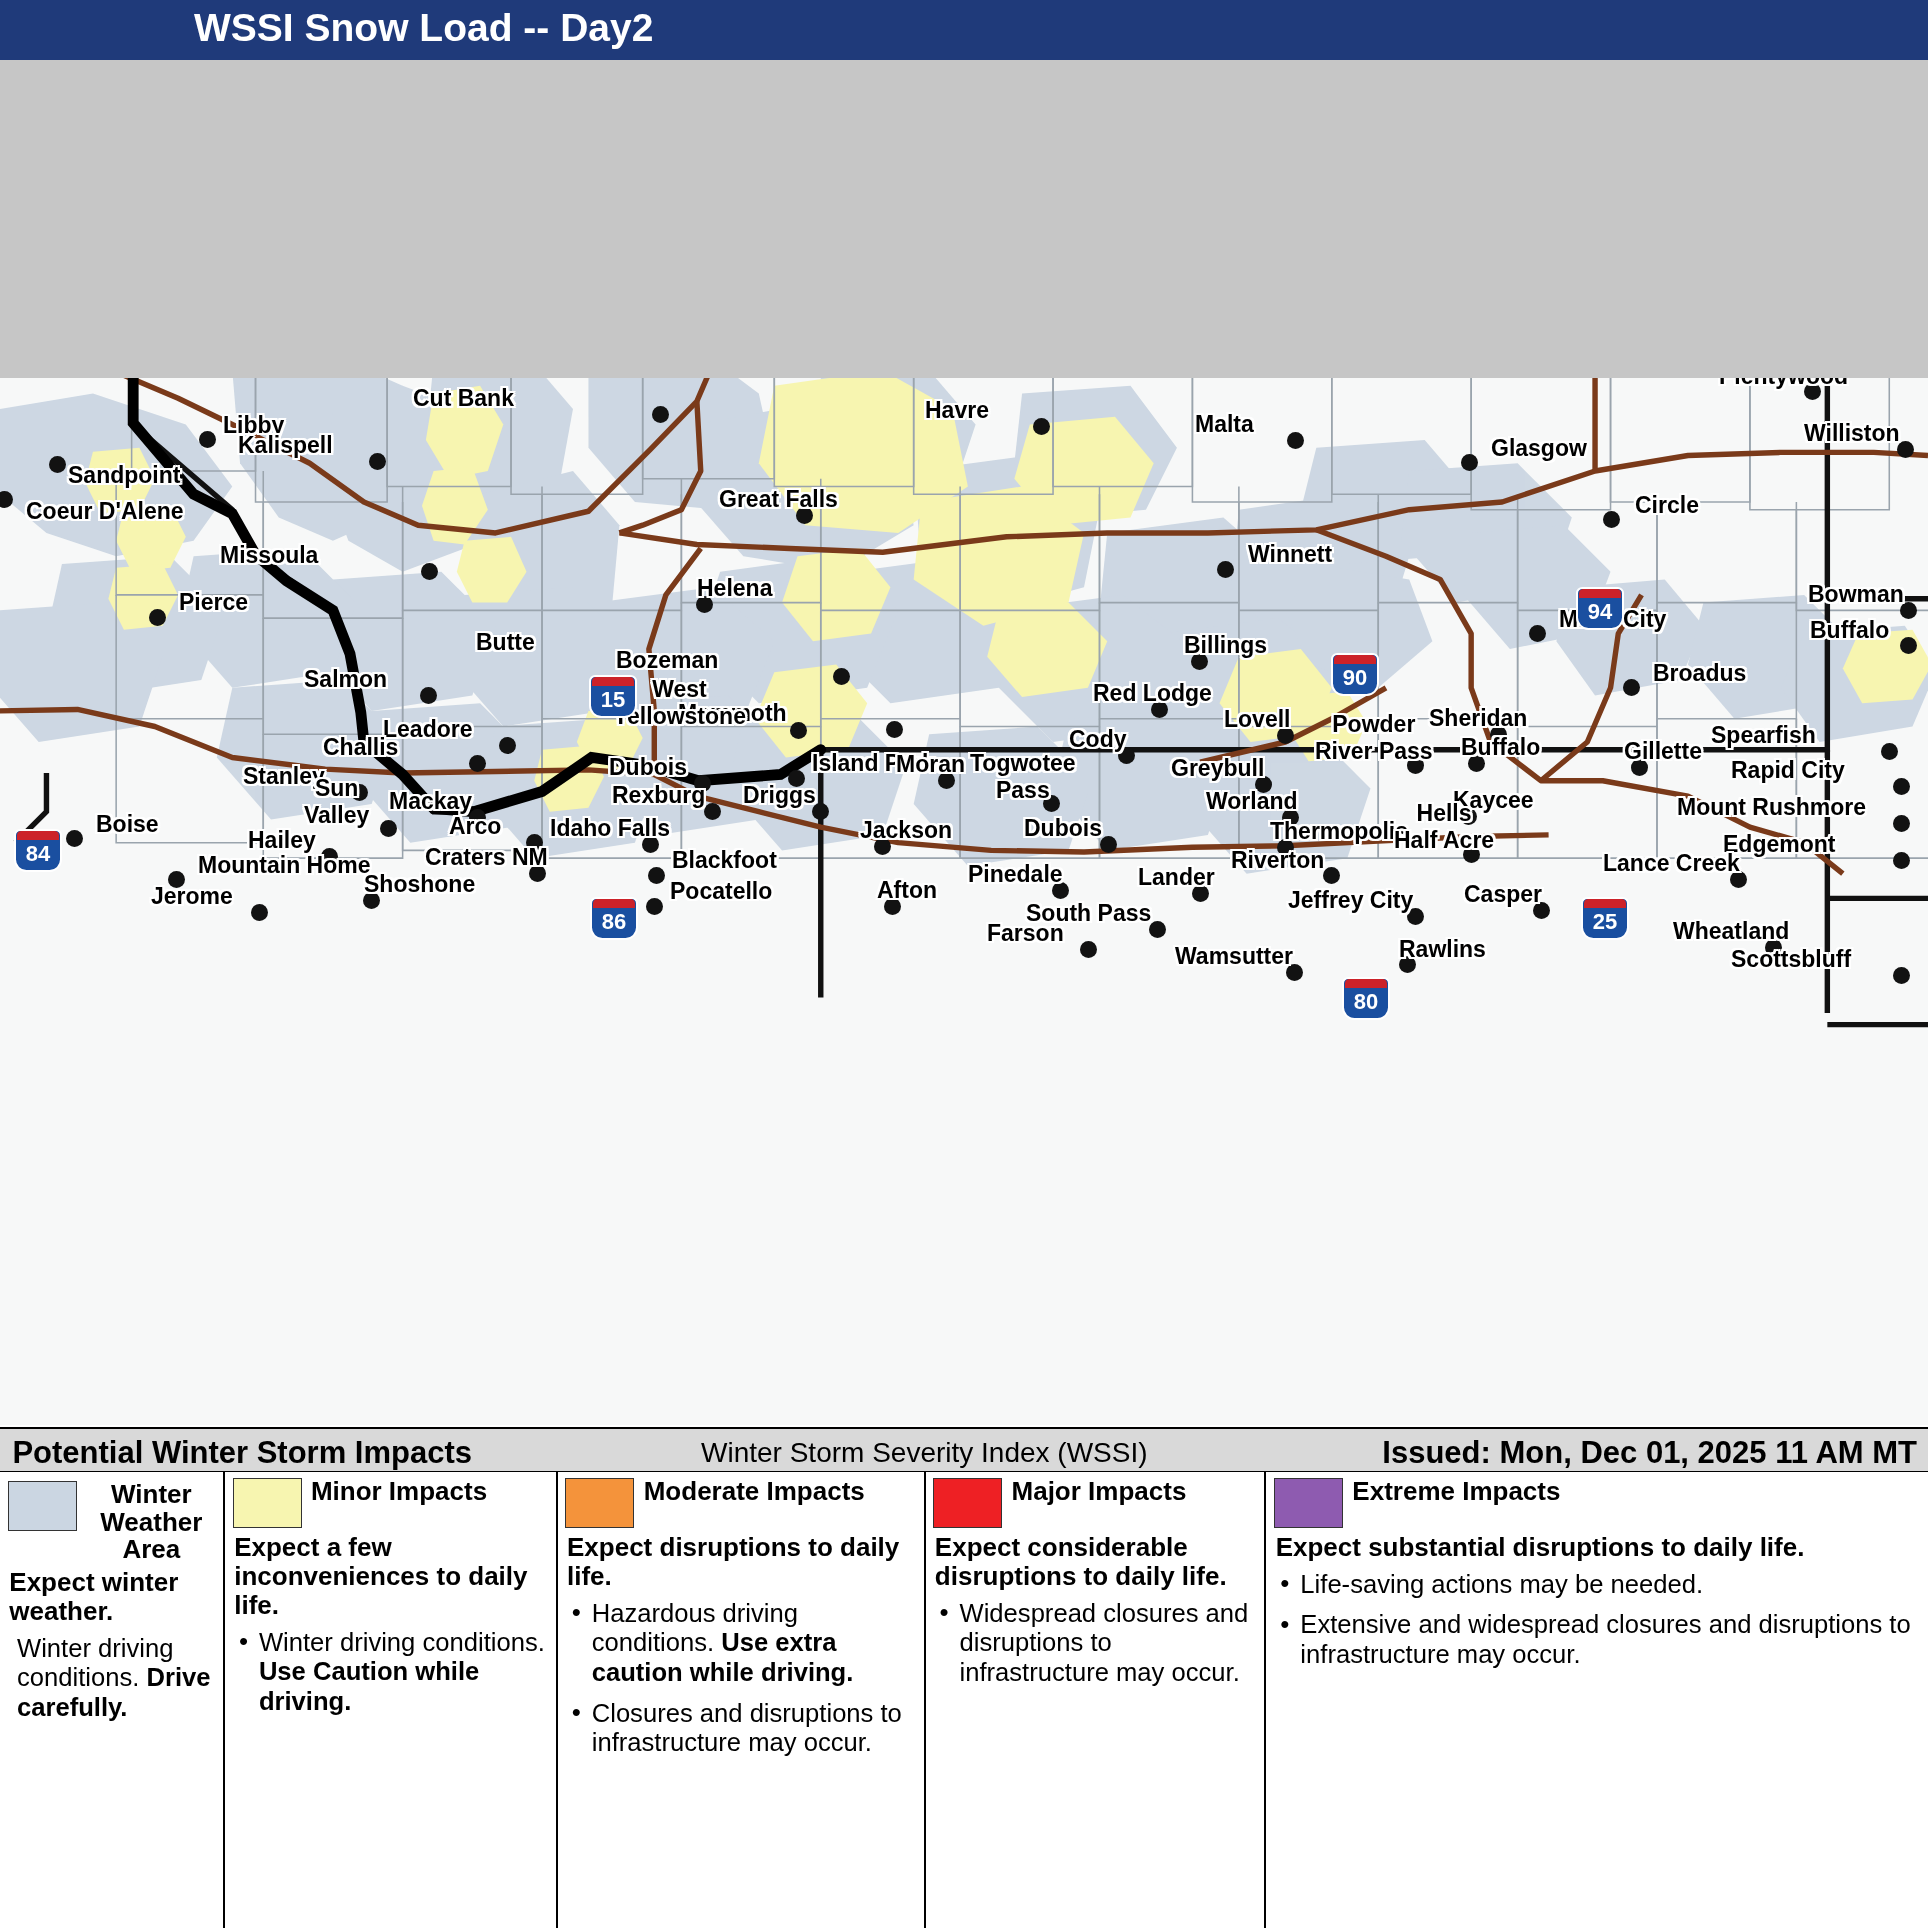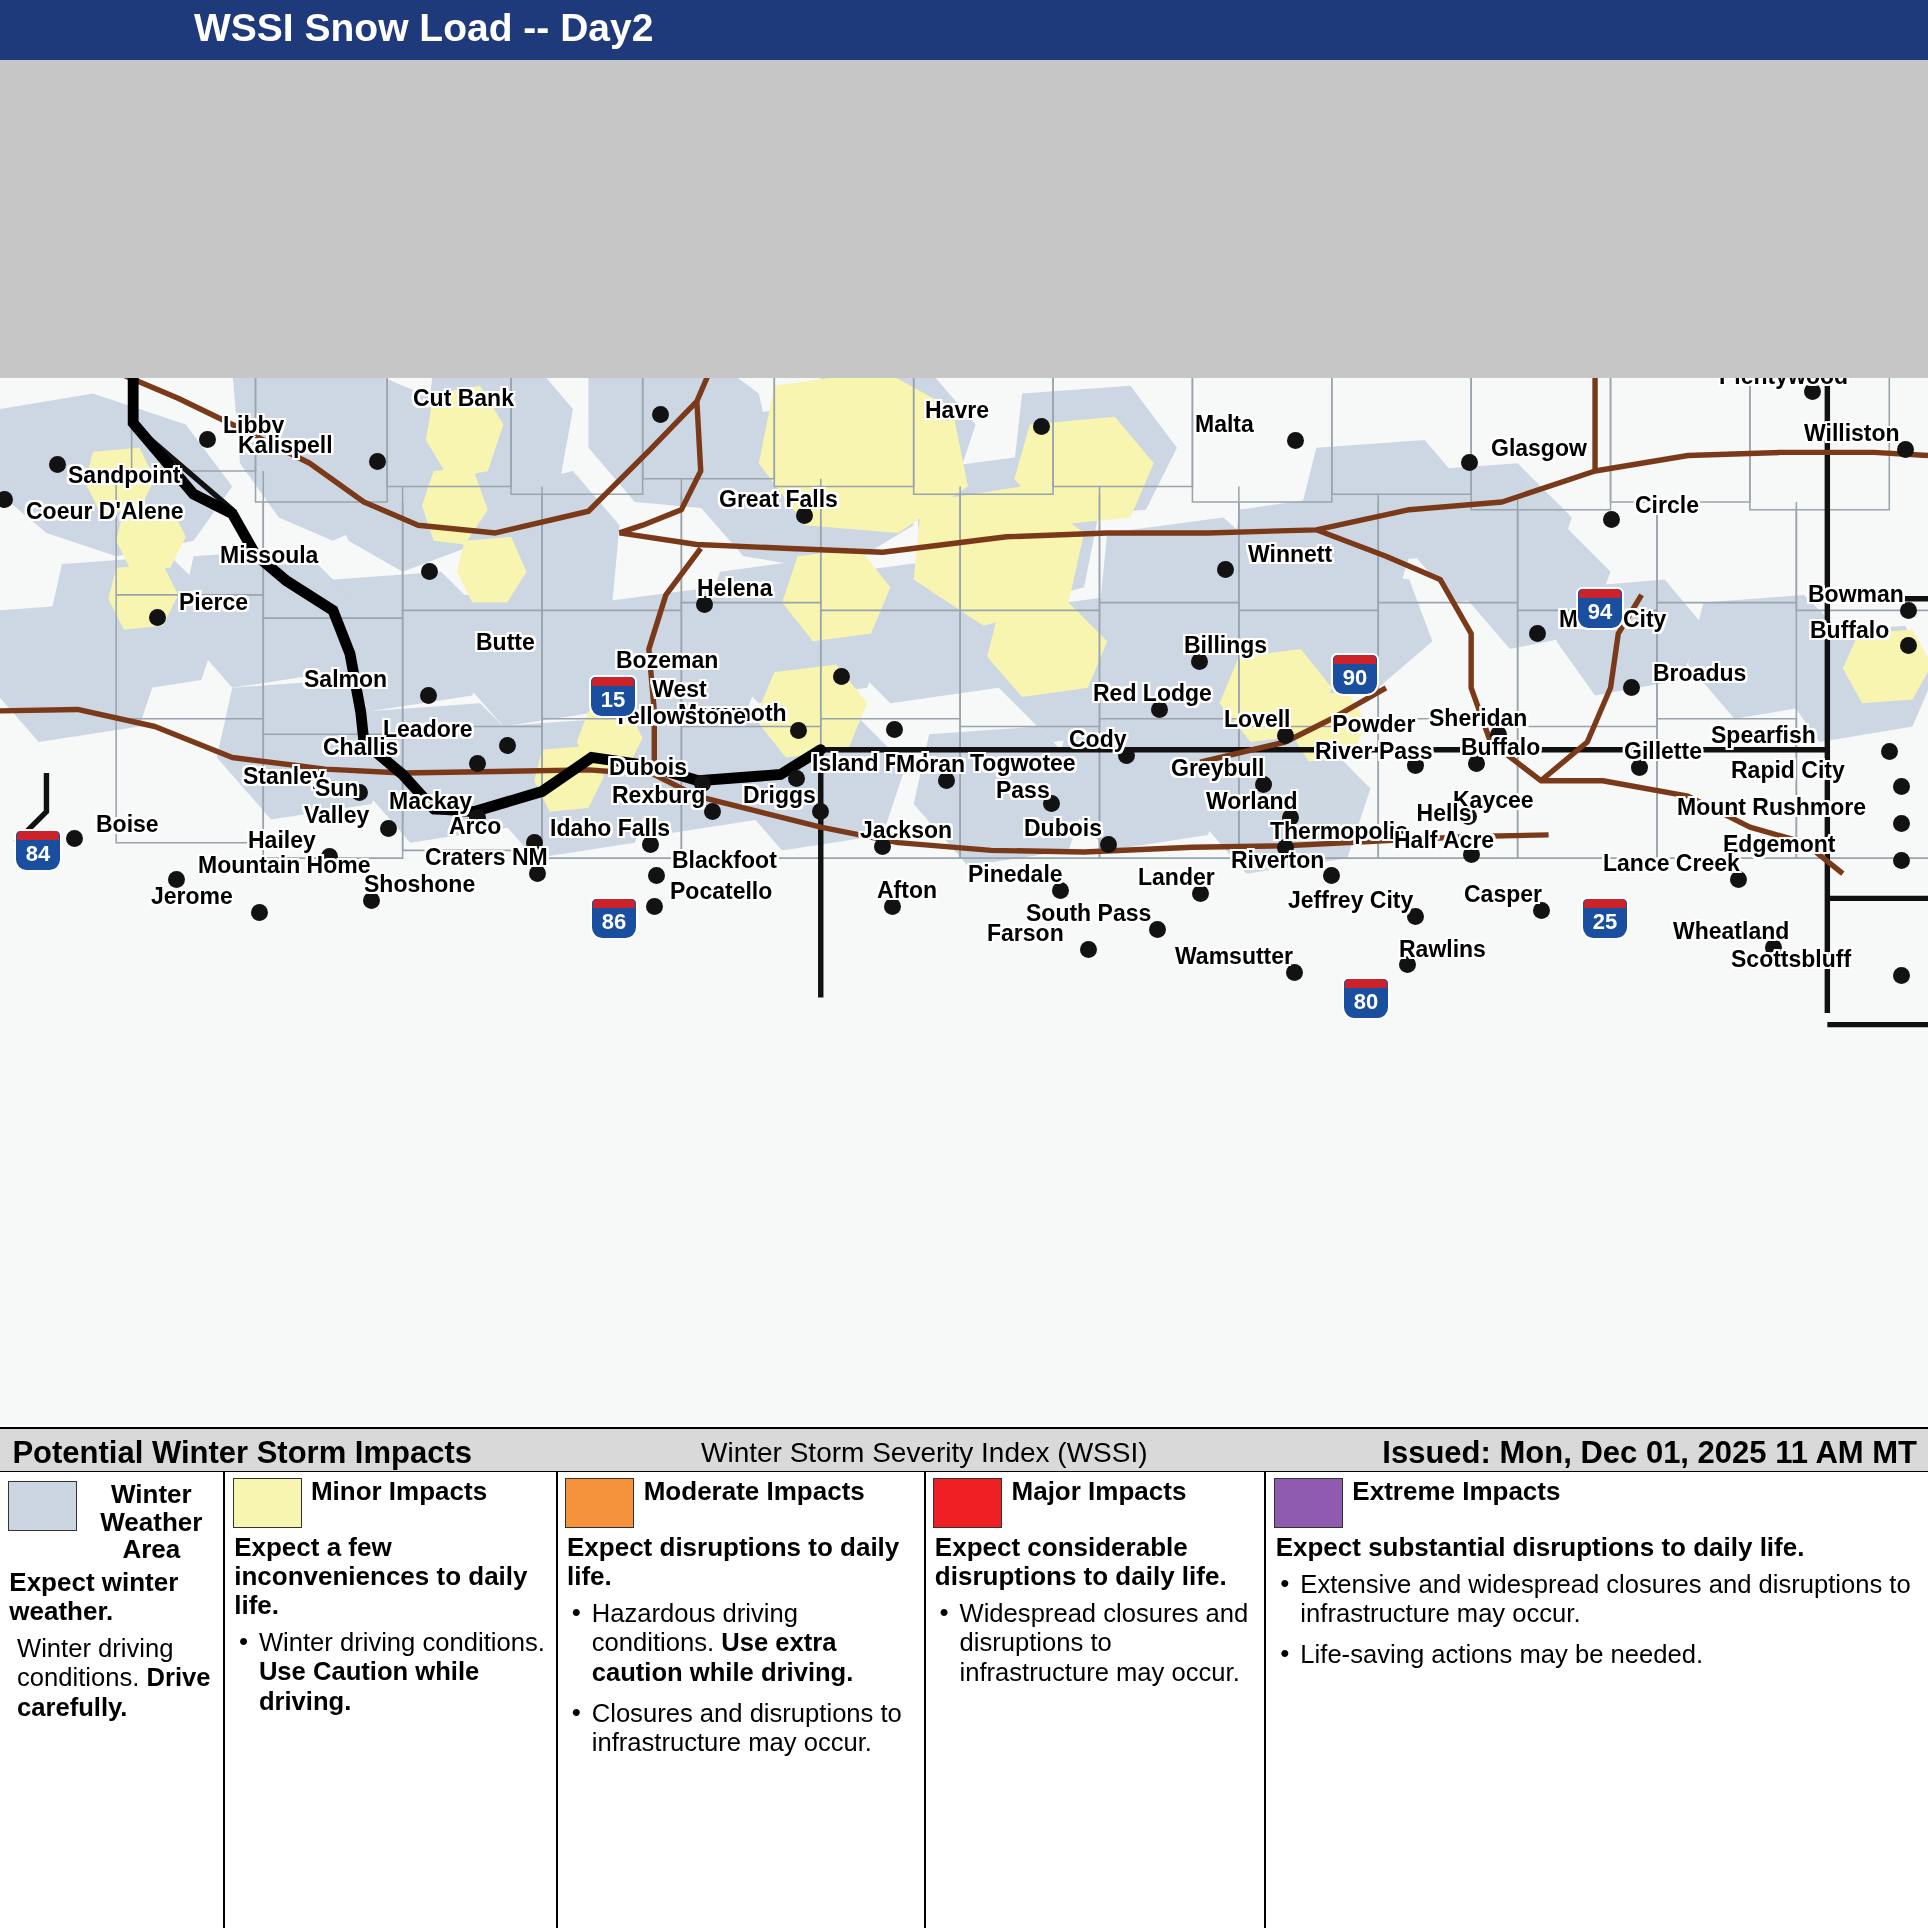--- a/index.html
+++ b/index.html
@@ -462,20 +462,20 @@
           <li><span>Widespread closures and disruptions to infrastructure may occur.</span></li>
         </ul>
       </div>
       <div class="lcol" style="width: 662px;">
         <div class="swatchrow">
           <div class="sw" style="background:#8e5bb0"></div>
           <div class="swtitle">Extreme Impacts</div>
         </div>
         <div class="lead">Expect substantial disruptions to daily life.</div>
         <ul>
+          <li><span>Life-saving actions may be needed.</span></li>
           <li><span>Extensive and widespread closures and disruptions to infrastructure may occur.</span></li>
-          <li><span>Life-saving actions may be needed.</span></li>
         </ul>
       </div>
     </div>
 
 </div>
 
 
 </body></html>

